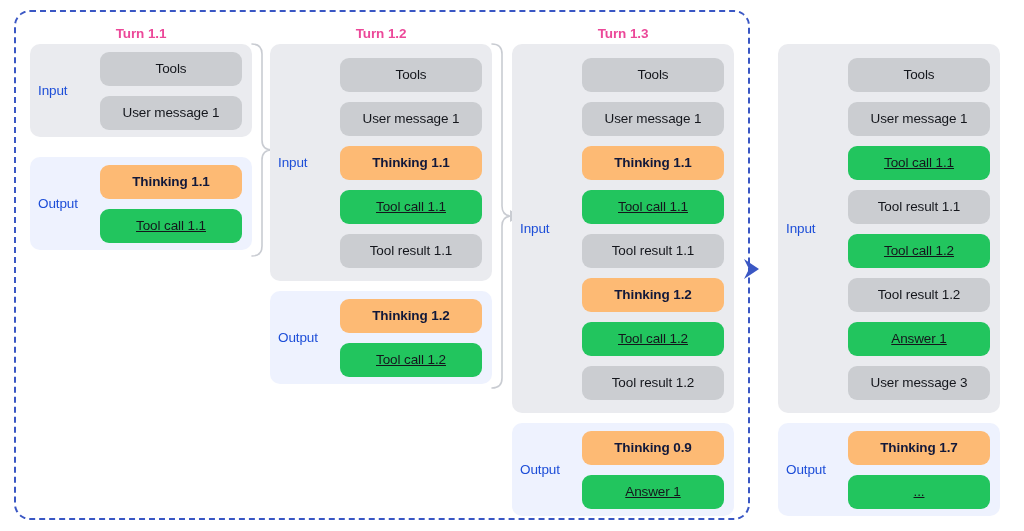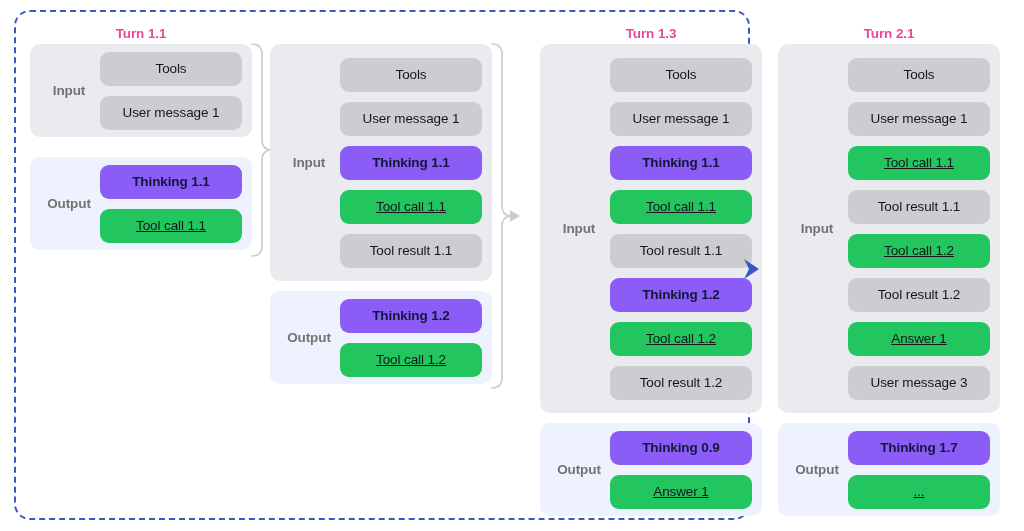--- a/index.html
+++ b/index.html
@@ -57,24 +57,24 @@
     box-sizing: border-box;
     border-radius: 10px;
     padding: 9px 10px 9px 8px;
   }
   .io-box.input  { background: #eaebef; }
   .io-box.output { background: #eef2fe; }
 
   .io-label {
     flex: 0 0 auto;
     width: 62px;
-    text-align: center;
+    text-align: left;
     font-size: 13.5px;
-    font-weight: 700;
-    color: #737373;
+    font-weight: 400;
+    color: #1d4ed8;
     letter-spacing: -0.1px;
   }
   .io-stack {
     flex: 1 1 auto;
     display: flex;
     flex-direction: column;
     gap: 10px;
     min-width: 0;
   }
 
@@ -85,21 +85,21 @@
     border-radius: 9px;
     text-align: center;
     font-size: 13.5px;
     font-weight: 400;
     color: #14161c;
     letter-spacing: -0.1px;
     white-space: nowrap;
     overflow: hidden;
   }
   .pill.gray     { background: #cbcdd1; }
-  .pill.thinking { background: #8b5cf6; font-weight: 700; color: #11183a; }
+  .pill.thinking { background: #fdba74; font-weight: 700; color: #11183a; }
   .pill.light    { background: #22c55e; text-decoration: underline; }
 
   
   .connector {
     position: absolute;
     pointer-events: none;
   }
   .blue-arrow {
     position: absolute;
     pointer-events: none;
@@ -131,20 +131,21 @@
       </div>
     </div>
   </div>
 
   <svg class="connector" style="left:246px; top:40px;" width="50" height="220" viewBox="0 0 50 220">
     <path d="M6 4 Q16 4 16 14 L16 100 Q16 110 26 110 Q16 110 16 120 L16 206 Q16 216 6 216" fill="none" stroke="#c9ccd2" stroke-width="1.6" stroke-linecap="round"></path>
     <path d="M24 104 L34 110 L24 116 Z" fill="#c9ccd2"></path>
   </svg>
 
   <div class="column" style="left:270px; top:26px; width:222px; height:370px;">
+    <div class="col-title">Turn 1.2</div>
 
     <div class="io-box input" style="left:0; top:18px; width:222px; height:237px;">
       <div class="io-label">Input</div>
       <div class="io-stack">
         <div class="pill gray">Tools</div>
         <div class="pill gray">User message 1</div>
         <div class="pill thinking">Thinking 1.1</div>
         <div class="pill light">Tool call 1.1</div>
         <div class="pill gray">Tool result 1.1</div>
       </div>
@@ -157,21 +158,21 @@
         <div class="pill light">Tool call 1.2</div>
       </div>
     </div>
   </div>
 
   <svg class="connector" style="left:486px; top:40px;" width="50" height="352" viewBox="0 0 50 352">
     <path d="M6 4 Q16 4 16 14 L16 166 Q16 176 26 176 Q16 176 16 186 L16 338 Q16 348 6 348" fill="none" stroke="#c9ccd2" stroke-width="1.6" stroke-linecap="round"></path>
     <path d="M24 170 L34 176 L24 182 Z" fill="#c9ccd2"></path>
   </svg>
 
-  <div class="column" style="left:540px; top:26px; width:222px; height:490px;padding-left:32px;">
+  <div class="column" style="left:512px; top:26px; width:222px; height:490px;padding-left:32px;">
     <div class="col-title">Turn 1.3</div>
 
     <div class="io-box input" style="left:0; top:18px; width:222px; height:369px;">
       <div class="io-label">Input</div>
       <div class="io-stack">
         <div class="pill gray">Tools</div>
         <div class="pill gray">User message 1</div>
         <div class="pill thinking">Thinking 1.1</div>
         <div class="pill light">Tool call 1.1</div>
         <div class="pill gray">Tool result 1.1</div>
@@ -188,21 +189,20 @@
         <div class="pill light">Answer 1</div>
       </div>
     </div>
   </div>
 
   <svg class="blue-arrow" style="left:740px; top:255px;" width="28" height="28" viewBox="0 0 28 28">
     <path d="M4 4 L19 14 L4 24 L9 14 Z" fill="#3a57c4"></path>
   </svg>
 
   <div class="column" style="left:778px; top:26px; width:222px; height:490px;">
-    <div class="col-title">Turn 2.1</div>
 
     <div class="io-box input" style="left:0; top:18px; width:222px; height:369px;">
       <div class="io-label">Input</div>
       <div class="io-stack">
         <div class="pill gray">Tools</div>
         <div class="pill gray">User message 1</div>
         <div class="pill light">Tool call 1.1</div>
         <div class="pill gray">Tool result 1.1</div>
         <div class="pill light">Tool call 1.2</div>
         <div class="pill gray">Tool result 1.2</div>

